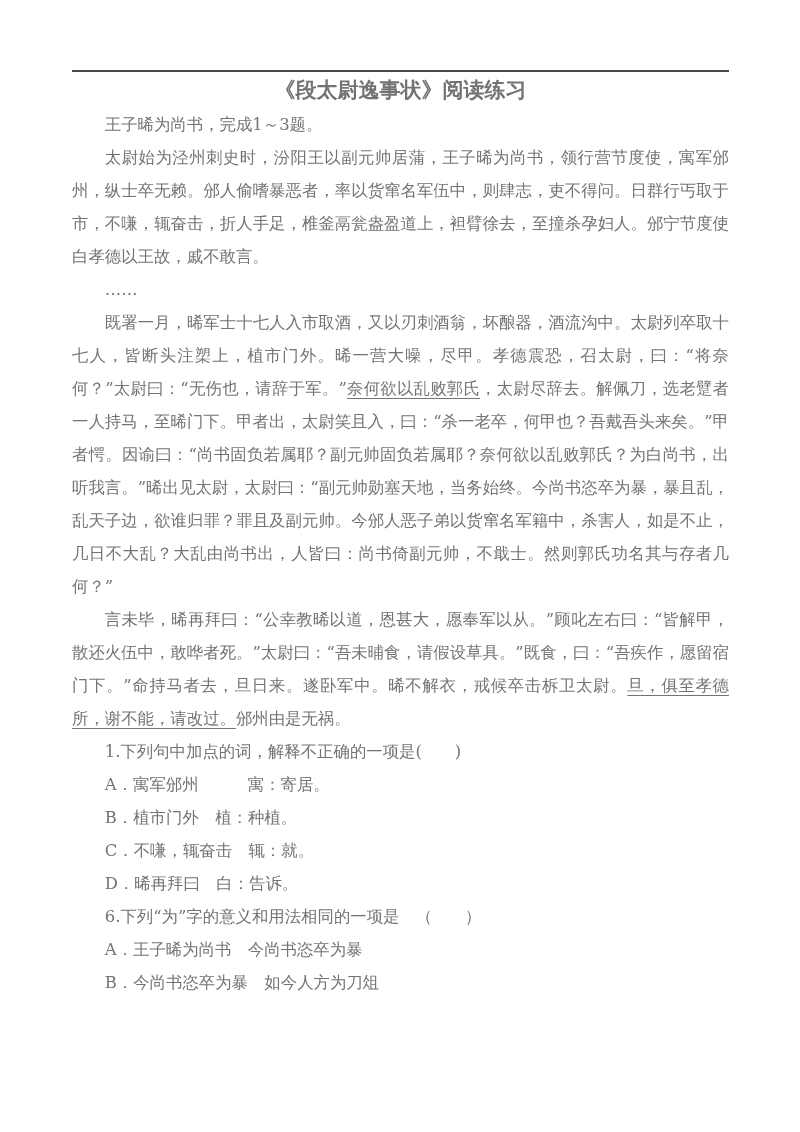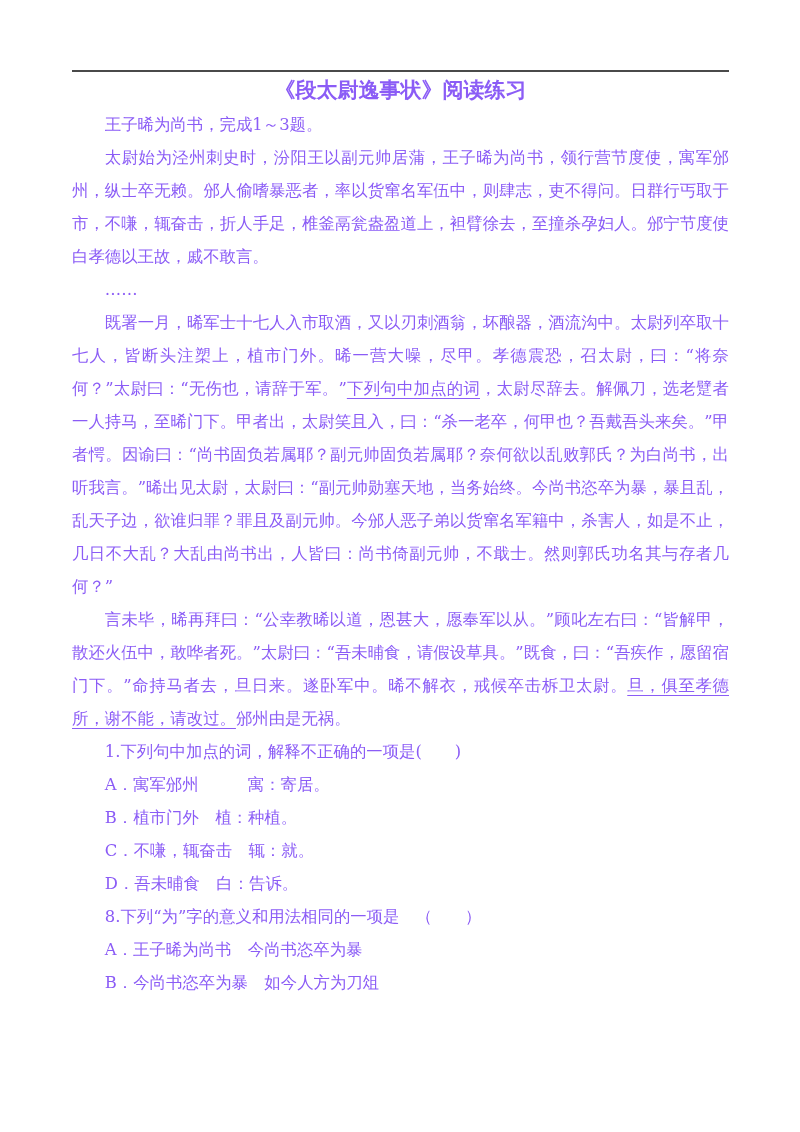--- a/index.html
+++ b/index.html
@@ -3,21 +3,21 @@
 <meta charset="utf-8">
 <style>
   html, body { margin: 0; padding: 0; background: #ffffff; }
   .page {
     position: relative;
     width: 800px;
     height: 1132px;
     background: #ffffff;
     overflow: hidden;
     font-family: "DejaVu Serif", "Liberation Serif", serif;
-    color: #8b5cf6;
+    color: #737373;
   }
   .header-rule {
     position: absolute;
     left: 72px;
     top: 70px;
     width: 657px;
     height: 0;
     border-top: 2px solid #4a4a4a;
   }
   .content {
@@ -56,26 +56,26 @@
 <div class="page">
   <div class="header-rule"></div>
 
   <div class="content">
     <p class="doc-title no-indent">《段太尉逸事状》阅读练习</p>
 
     <p>王子晞为尚书，完成1～3题。</p>
 
     <p><span>太尉始为泾州刺史时，汾阳王以副元帅居蒲，王子晞为尚书，领行营节度使，寓军邠州，纵士卒无赖。邠人偷嗜暴恶者，率以货窜名军伍中，则肆志，吏不得问。日群行丐取于市，不嗛，辄奋击，折人手足，椎釜鬲瓮盎盈道上，袒臂徐去，至撞杀孕妇人。邠宁节度使白孝德以王故，戚不敢言。</span></p>
     <p><span>……</span></p>
-    <p><span>既署一月，晞军士十七人入市取酒，又以刃刺酒翁，坏酿器，酒流沟中。太尉列卒取十七人，皆断头注槊上，植市门外。晞一营大噪，尽甲。孝德震恐，召太尉，曰：“将奈何？”太尉曰：“无伤也，请辞于军。”</span><span class="u">下列句中加点的词</span><span>，太尉尽辞去。解佩刀，选老躄者一人持马，至晞门下。甲者出，太尉笑且入，曰：“杀一老卒，何甲也？吾戴吾头来矣。”甲者愕。因谕曰：“尚书固负若属耶？副元帅固负若属耶？奈何欲以乱败郭氏？为白尚书，出听我言。”晞出见太尉，太尉曰：“副元帅勋塞天地，当务始终。今尚书恣卒为暴，暴且乱，乱天子边，欲谁归罪？罪且及副元帅。今邠人恶子弟以货窜名军籍中，杀害人，如是不止，几日不大乱？大乱由尚书出，人皆曰：尚书倚副元帅，不戢士。然则郭氏功名其与存者几何？”</span></p>
+    <p><span>既署一月，晞军士十七人入市取酒，又以刃刺酒翁，坏酿器，酒流沟中。太尉列卒取十七人，皆断头注槊上，植市门外。晞一营大噪，尽甲。孝德震恐，召太尉，曰：“将奈何？”太尉曰：“无伤也，请辞于军。”</span><span class="u">奈何欲以乱败郭氏</span><span>，太尉尽辞去。解佩刀，选老躄者一人持马，至晞门下。甲者出，太尉笑且入，曰：“杀一老卒，何甲也？吾戴吾头来矣。”甲者愕。因谕曰：“尚书固负若属耶？副元帅固负若属耶？奈何欲以乱败郭氏？为白尚书，出听我言。”晞出见太尉，太尉曰：“副元帅勋塞天地，当务始终。今尚书恣卒为暴，暴且乱，乱天子边，欲谁归罪？罪且及副元帅。今邠人恶子弟以货窜名军籍中，杀害人，如是不止，几日不大乱？大乱由尚书出，人皆曰：尚书倚副元帅，不戢士。然则郭氏功名其与存者几何？”</span></p>
     <p><span>言未毕，晞再拜曰：“公幸教晞以道，恩甚大，愿奉军以从。”顾叱左右曰：“皆解甲，散还火伍中，敢哗者死。”太尉曰：“吾未晡食，请假设草具。”既食，曰：“吾疾作，愿留宿门下。”命持马者去，旦日来。遂卧军中。晞不解衣，戒候卒击柝卫太尉。</span><span class="u">旦，俱至孝德所，谢不能，请改过。</span><span>邠州由是无祸。</span></p>
 
     <p class="q-stem">1.下列句中加点的词，解释不正确的一项是(　　)</p>
     <p class="q-option">A．寓军邠州　　　寓：寄居。</p>
     <p class="q-option">B．植市门外　植：种植。</p>
     <p class="q-option">C．不嗛，辄奋击　辄：就。</p>
-    <p class="q-option">D．吾未晡食　白：告诉。</p>
+    <p class="q-option">D．晞再拜曰　白：告诉。</p>
 
-    <p class="q-stem">8.下列“为”字的意义和用法相同的一项是　（　　）</p>
+    <p class="q-stem">6.下列“为”字的意义和用法相同的一项是　（　　）</p>
     <p class="q-option">A．王子晞为尚书　今尚书恣卒为暴</p>
     <p class="q-option">B．今尚书恣卒为暴　如今人方为刀俎</p>
   </div>
 </div>
 
 </body></html>

